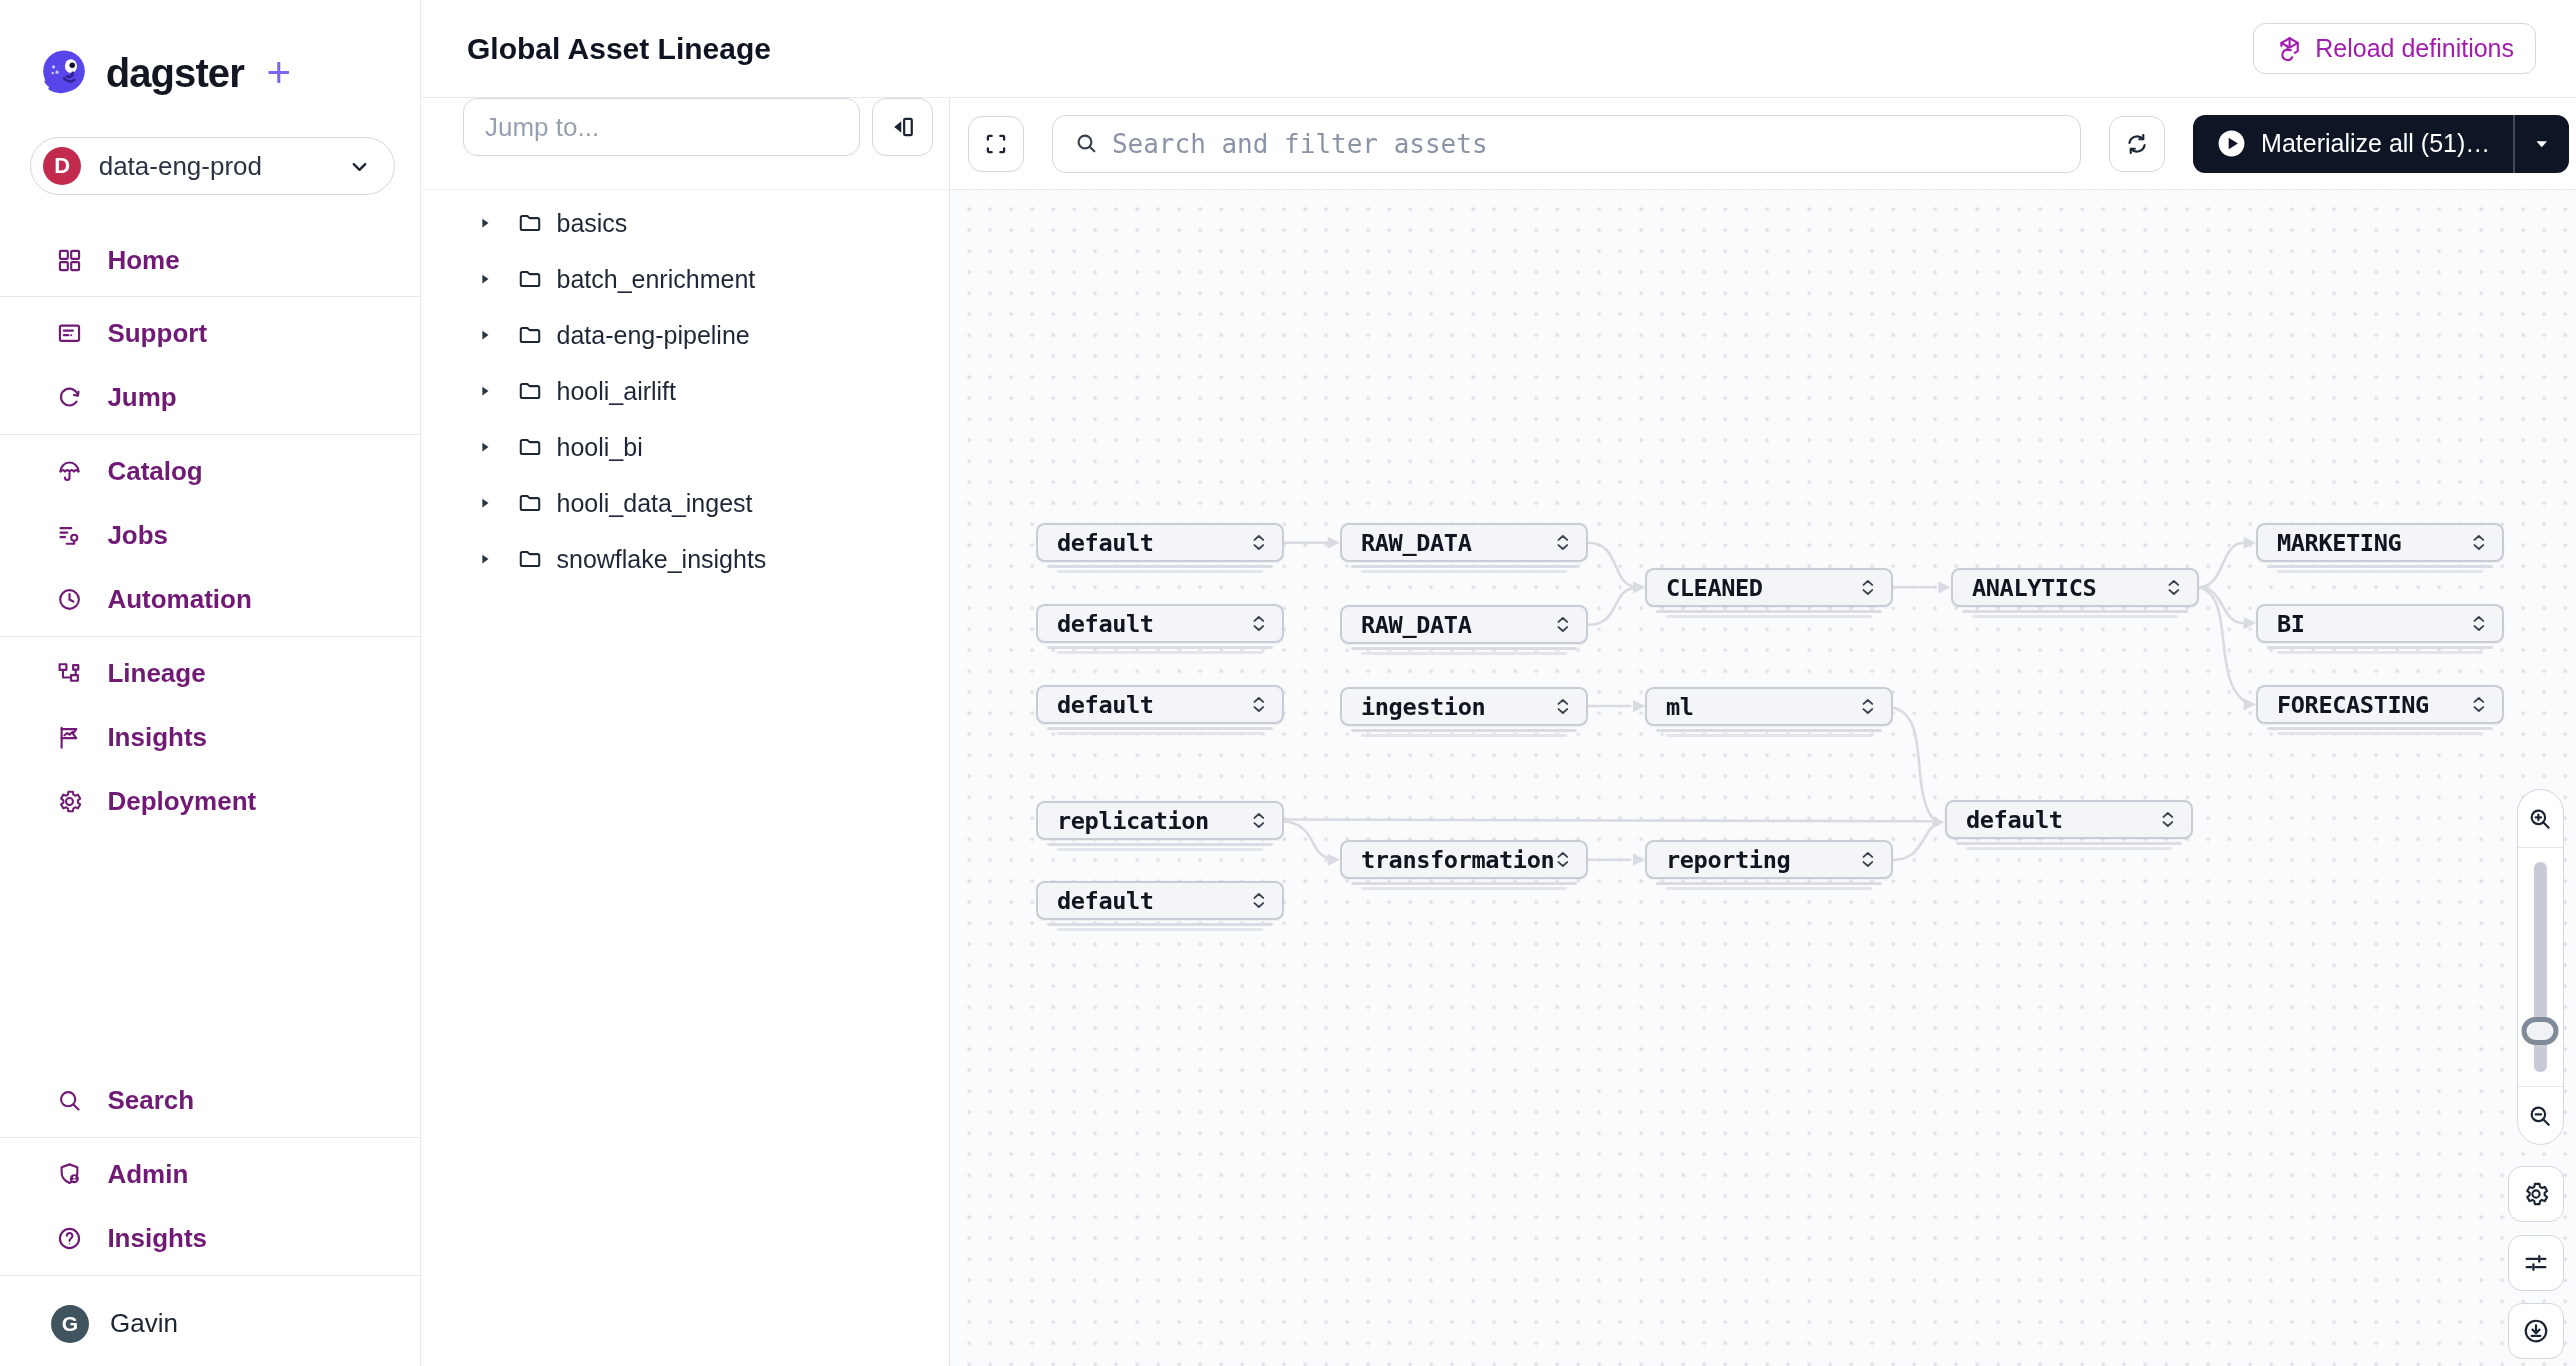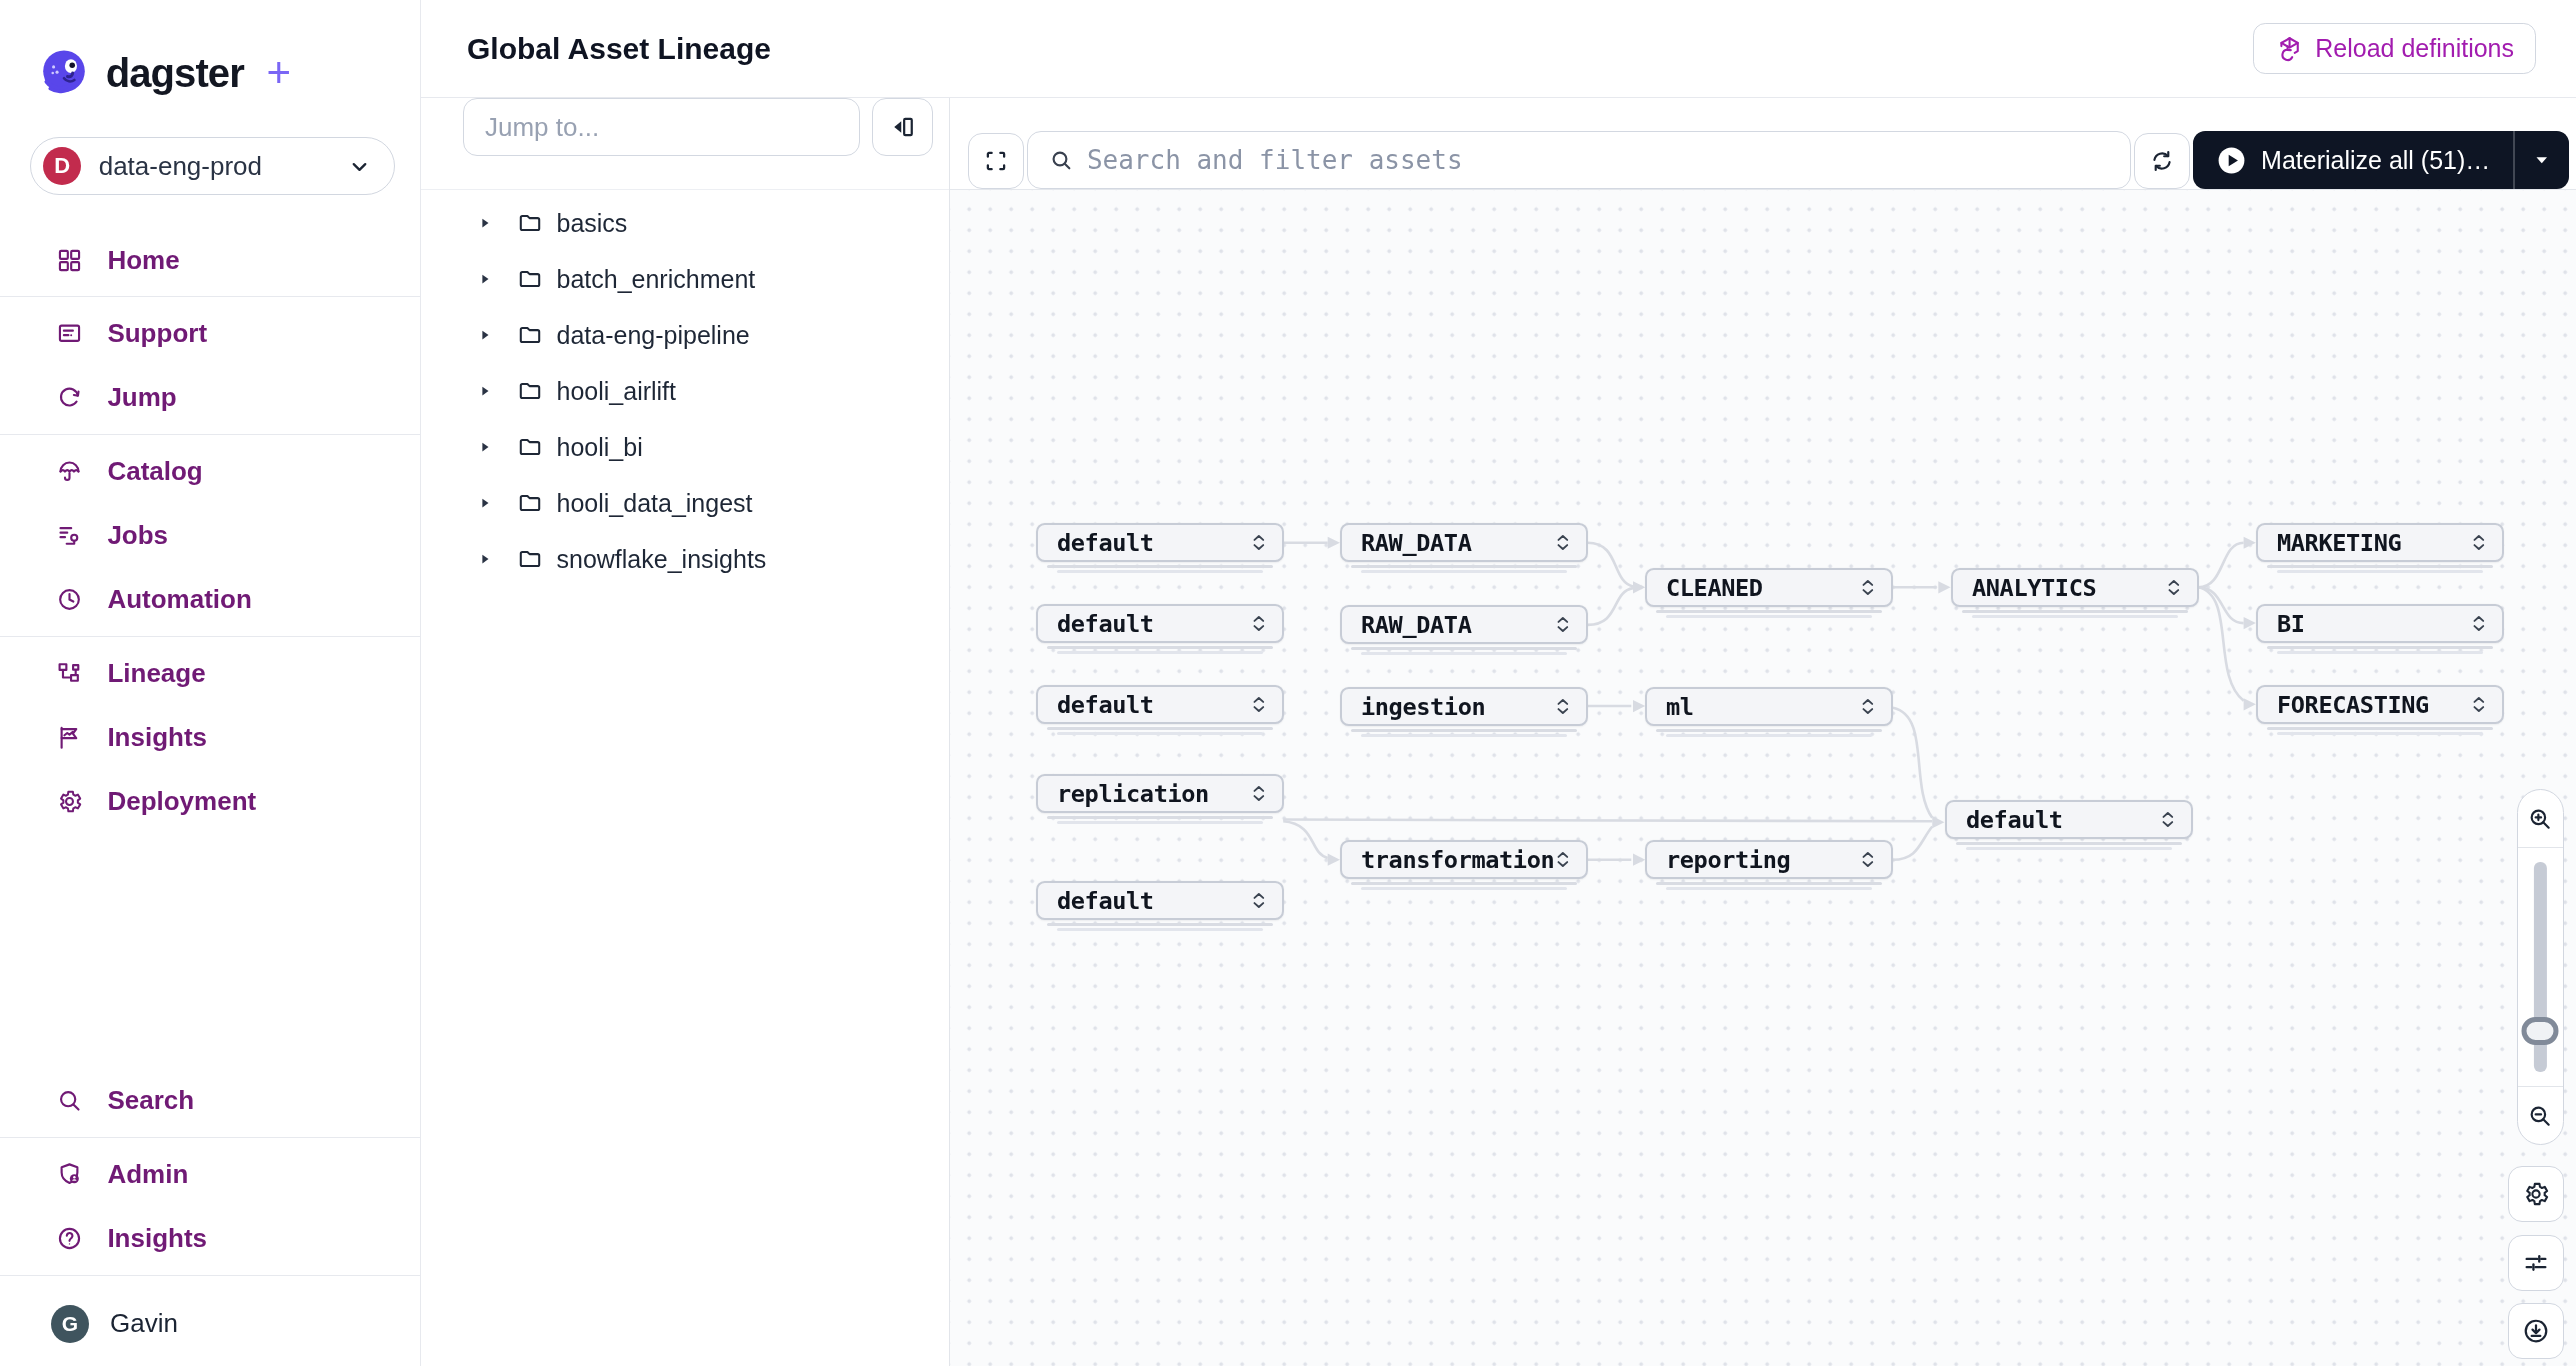--- a/index.html
+++ b/index.html
@@ -55,22 +55,22 @@
   .collapse-btn { width:61px; height:58px; border:1.7px solid #d3d8e1; border-radius:14px;
     background:#fff; display:flex; align-items:center; justify-content:center; cursor:pointer; }
   .tree { padding-top:5.2px; }
   .tree-row { height:56px; display:flex; align-items:center; padding-left:57px; gap:0; cursor:pointer; }
   .tree-caret { width:17.5px; display:flex; align-items:center; }
   .tree-folder { margin-left:21px; display:flex; align-items:center; }
   .tree-label { margin-left:14px; font-size:25px; font-weight:500; color:#1e2736; }
 
   
   .canvas { flex:1; display:flex; flex-direction:column; min-width:0; background:#fff; }
-  .canvas-toolbar { height:92px; min-height:92px; display:flex; align-items:flex-end;
-    gap:3px; padding:0 7px 0 17.5px; border-bottom:0.9px solid #e4e7ec; background:#fff; }
+  .canvas-toolbar { height:92px; min-height:92px; display:flex; align-items:center;
+    gap:28px; padding:0 7px 0 17.5px; border-bottom:0.9px solid #e4e7ec; background:#fff; }
   .sq-btn { width:56px; height:56px; border:1.7px solid #d3d8e1; border-radius:14px; background:#fff;
     display:flex; align-items:center; justify-content:center; cursor:pointer; color:#39414f; }
   .asset-search { flex:1; height:58px; border:1.7px solid #d3d8e1; border-radius:14px; background:#fff;
     display:flex; align-items:center; gap:14px; padding:0 21px; }
   .asset-search input { border:none; outline:none; flex:1; font-size:26px;
     font-family:"DejaVu Sans Mono", monospace; color:#2a3344; background:transparent; }
   .asset-search input::placeholder { color:#8b94a6; }
   .materialize { height:58px; border-radius:12.2px; background:#0e1524; color:#fff; display:flex;
     align-items:stretch; overflow:hidden; cursor:pointer; }
   .materialize .mat-main { display:flex; align-items:center; gap:14px; padding:0 23px; font-size:25px; font-weight:500; }
@@ -555,21 +555,21 @@
           </div>
           <div class="gnode" style="left:1306px;top:495px">
             <span class="nlabel">FORECASTING</span>
             <span class="nexpand">
                 <svg width="15.7" height="21" viewBox="0 0 18 24" fill="none" stroke="currentColor" stroke-width="2.2" stroke-linecap="round" stroke-linejoin="round">
                   <polyline points="4,9 9,4.5 14,9"></polyline>
                   <polyline points="4,15 9,19.5 14,15"></polyline>
                 </svg>
               </span>
           </div>
-          <div class="gnode" style="left:86px;top:584px">
+          <div class="gnode" style="left:86px;top:611px">
             <span class="nlabel">replication</span>
             <span class="nexpand">
                 <svg width="15.7" height="21" viewBox="0 0 18 24" fill="none" stroke="currentColor" stroke-width="2.2" stroke-linecap="round" stroke-linejoin="round">
                   <polyline points="4,9 9,4.5 14,9"></polyline>
                   <polyline points="4,15 9,19.5 14,15"></polyline>
                 </svg>
               </span>
           </div>
           <div class="gnode" style="left:995px;top:610px">
             <span class="nlabel">default</span>

